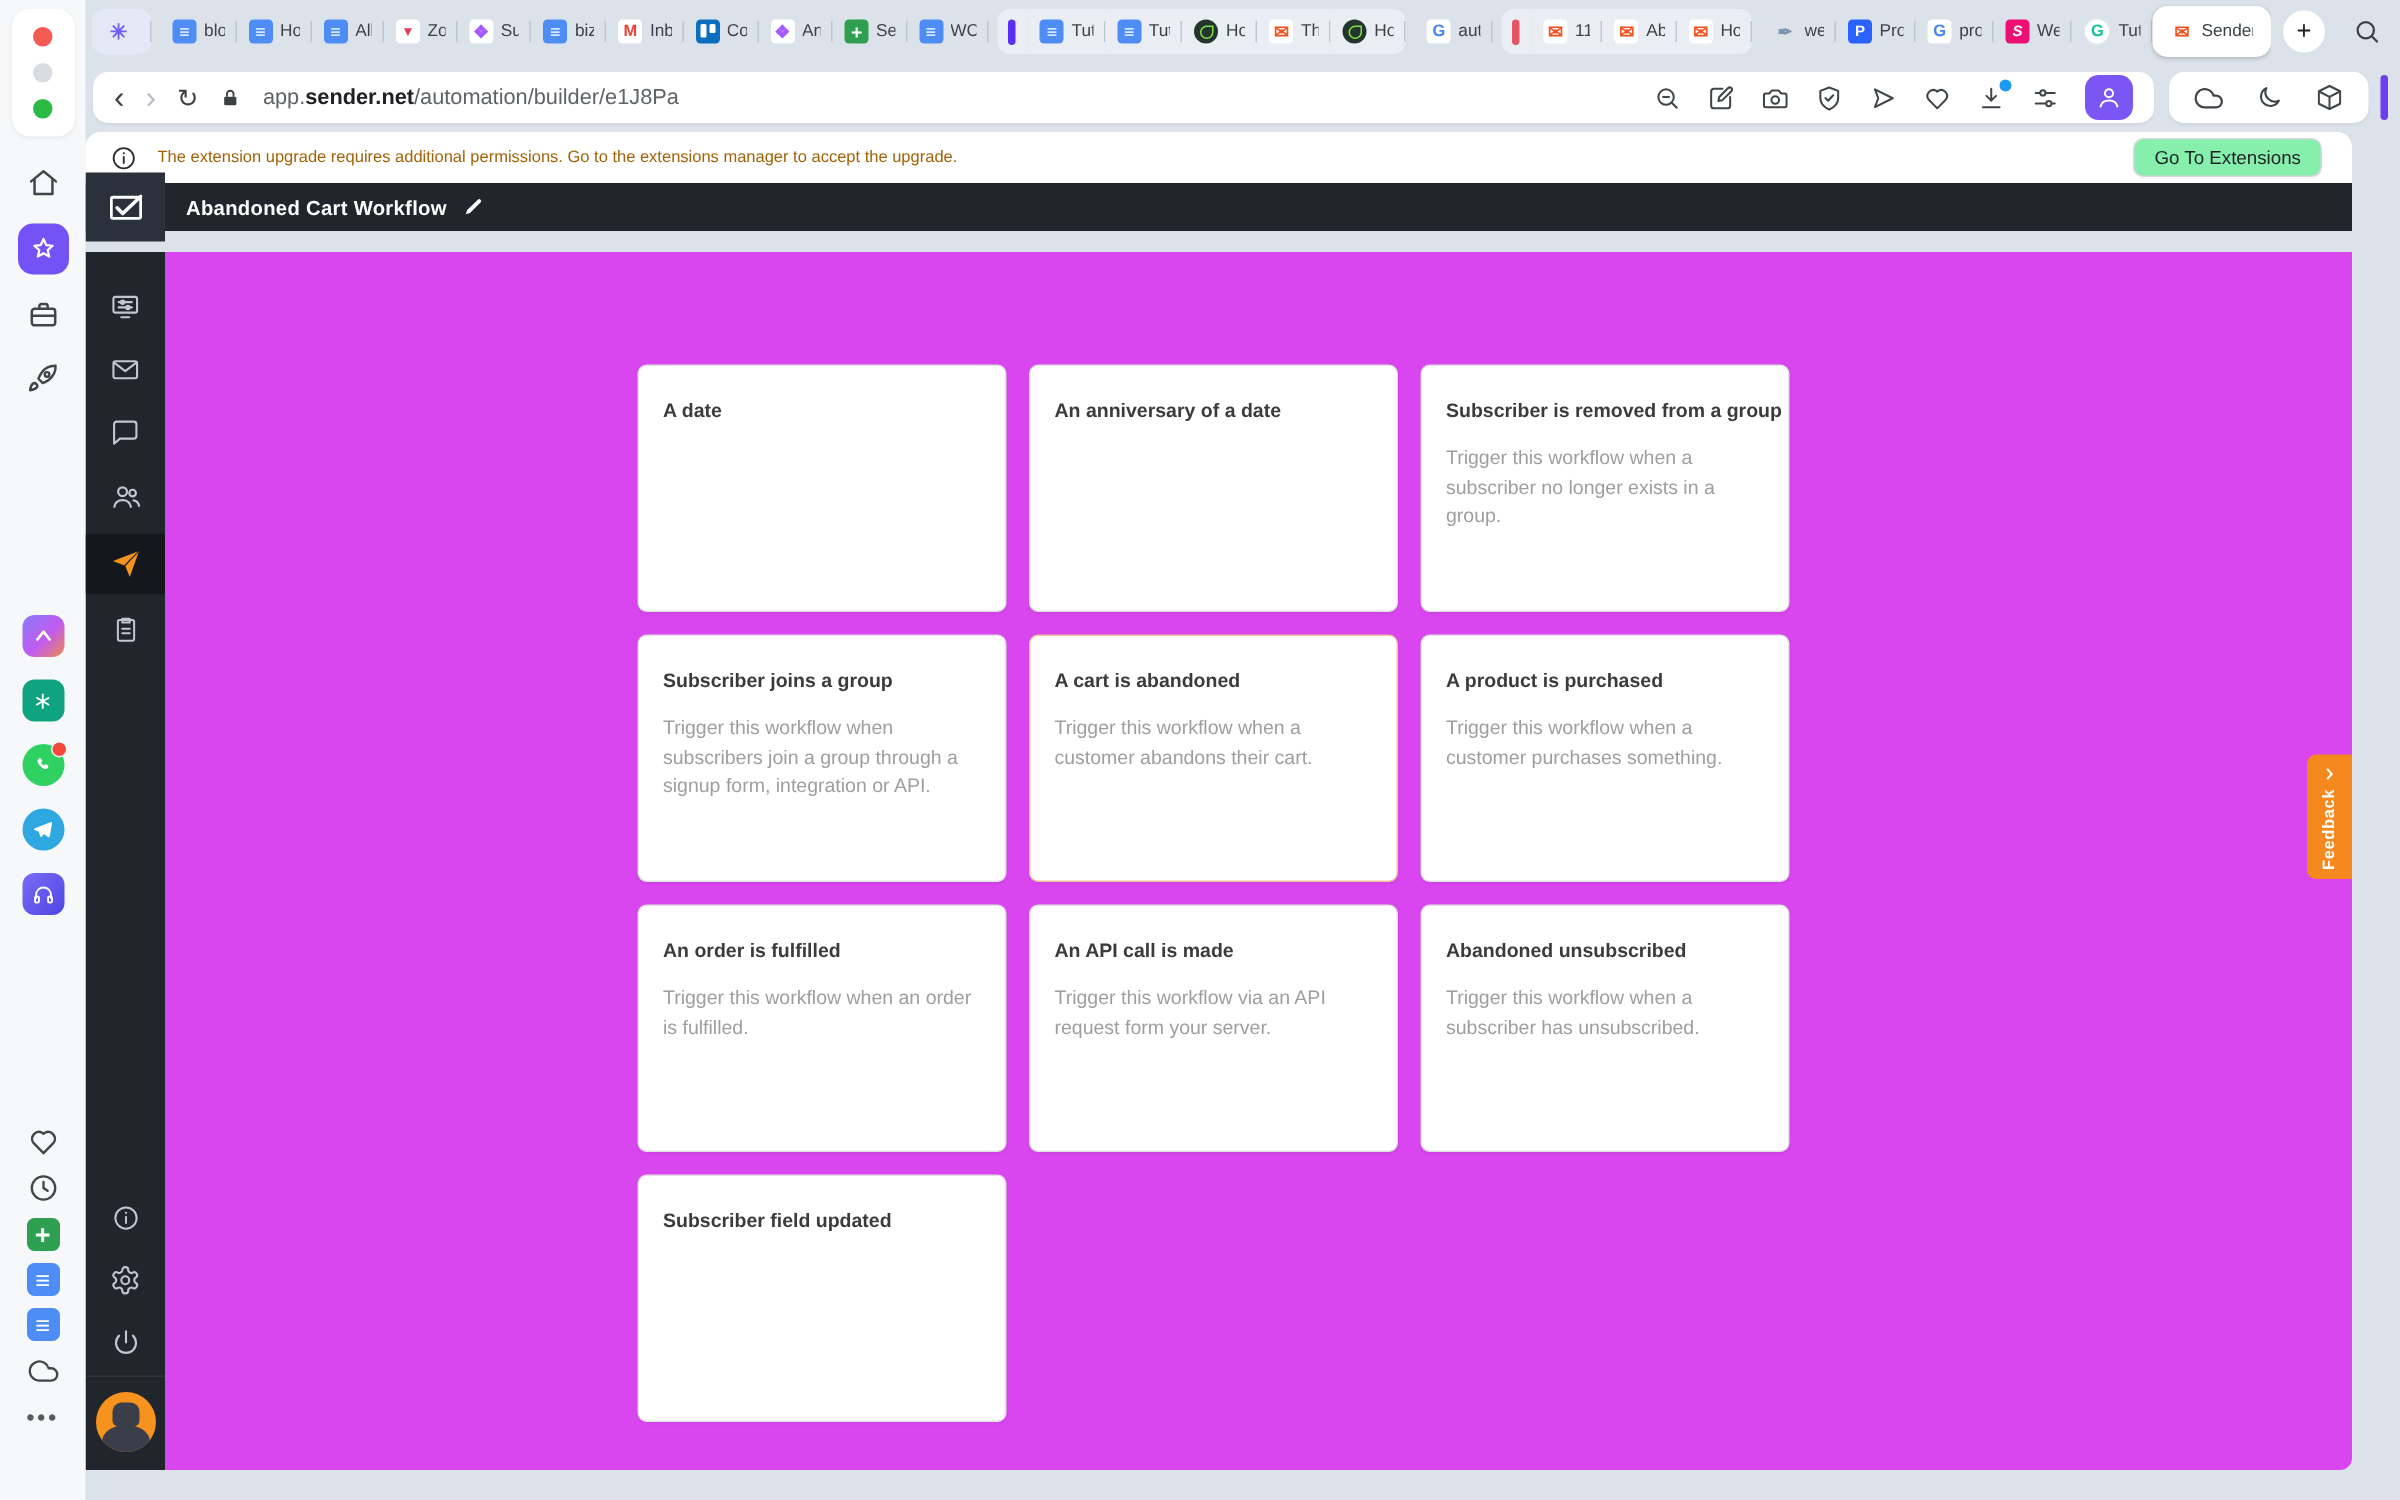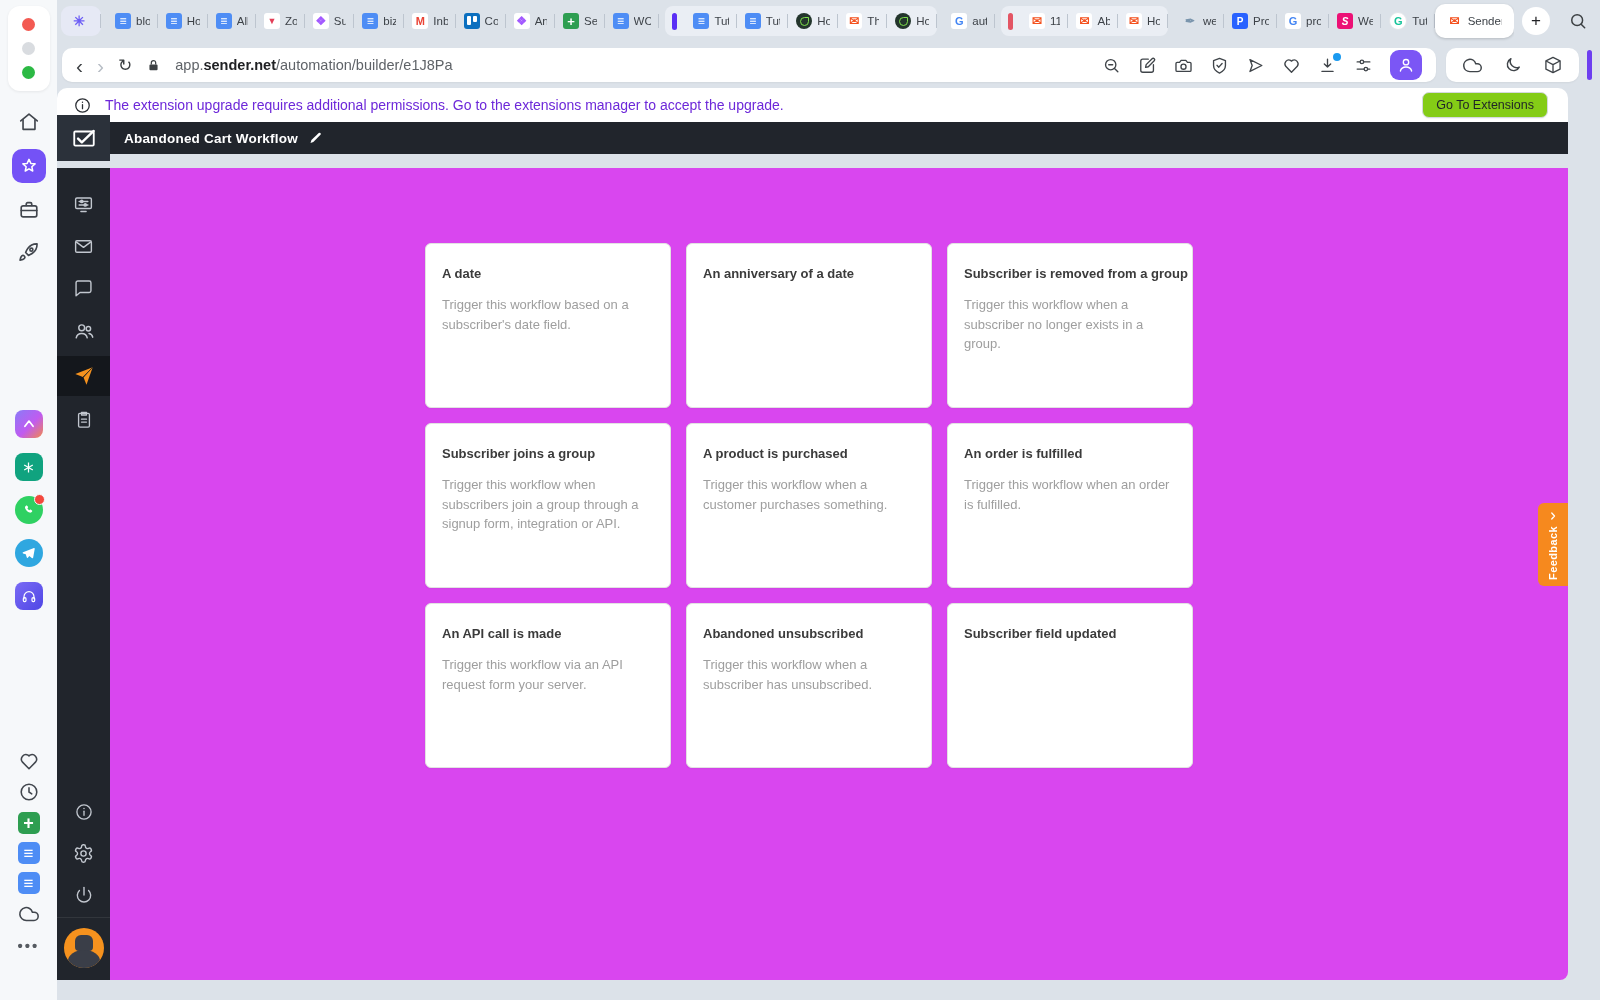--- a/index.html
+++ b/index.html
@@ -78,22 +78,22 @@
   .bar-icons{display:flex;align-items:center;gap:17px;color:#3f4449}
   .dl-wrap{position:relative}
   .dl-dot{position:absolute;top:-3px;right:-4px;width:8px;height:8px;border-radius:50%;background:#1a9af0}
   .profile-btn{width:32px;height:30px;border-radius:9px;background:#7b56f5;display:flex;align-items:center;justify-content:center;color:#fff;cursor:pointer}
   .ext-island{background:#fff;border-radius:10px;height:34px;display:flex;align-items:center;gap:20px;padding:0 16px;margin-left:10px;color:#3f4449;box-shadow:0 1px 2px rgba(0,0,0,.05)}
   .scroll-pill{width:5px;height:30px;background:#6d3ef0;border-radius:3px;margin-left:8px}
 
   
   .notif{position:absolute;left:57px;right:32px;top:88px;height:34px;background:#fff;border-radius:10px 10px 0 0;display:flex;align-items:center;padding:0 16px;gap:13px}
   .notif .ic{color:#2a2e33}
-  .notif-msg{font-size:14px;color:#6d28d9;flex:1}
-  .notif-btn{border:1px solid #d4d9de;border-radius:7px;padding:5px 13px;font-size:12.5px;color:#1f2328;background:#84cc16;cursor:pointer;margin-right:4px;box-shadow:0 1px 1px rgba(0,0,0,.04)}
+  .notif-msg{font-size:11px;color:#a16207;flex:1}
+  .notif-btn{border:1px solid #d4d9de;border-radius:7px;padding:5px 13px;font-size:12.5px;color:#1f2328;background:#86efac;cursor:pointer;margin-right:4px;box-shadow:0 1px 1px rgba(0,0,0,.04)}
 
   
   .appheader{position:absolute;left:57px;top:122px;right:32px;height:32px;background:#21252c;display:flex;align-items:center}
   .logo-tile{width:53px;height:46px;background:#2b313a;display:flex;align-items:center;justify-content:center;color:#fff;flex:none;cursor:pointer}
   .wf-title{color:#fff;font-size:13.5px;font-weight:bold;margin-left:14px;letter-spacing:.2px}
   .edit-pencil{margin-left:10px;cursor:pointer}
 
   
   .appsidebar{position:absolute;left:57px;top:168px;width:53px;bottom:20px;background:#21252c;display:flex;flex-direction:column;align-items:center}
   .sb-ic{color:#c2c7cf;display:flex;align-items:center;justify-content:center;cursor:pointer}
@@ -519,38 +519,41 @@
     </div>
     <div class="sb-divider"></div>
     <div class="sb-avatar"></div>
   </div>
 
   <div class="canvas">
     <div class="grid">
 
         <div class="card">
           <div class="card-title">A date</div>
-          <div class="card-desc">Trigger this workflow based on a subscriber's date field.</div>
         </div>
 
         <div class="card">
           <div class="card-title">An anniversary of a date</div>
         </div>
 
         <div class="card">
           <div class="card-title">Subscriber is removed from a group</div>
           <div class="card-desc">Trigger this workflow when a subscriber no longer exists in a group.</div>
         </div>
 
         <div class="card">
           <div class="card-title">Subscriber joins a group</div>
           <div class="card-desc">Trigger this workflow when subscribers join a group through a signup form, integration or API.</div>
         </div>
 
 
+        <div class="card highlight">
+          <div class="card-title">A cart is abandoned</div>
+          <div class="card-desc">Trigger this workflow when a customer abandons their cart.</div>
+        </div>
 
         <div class="card">
           <div class="card-title">A product is purchased</div>
           <div class="card-desc">Trigger this workflow when a customer purchases something.</div>
         </div>
 
         <div class="card">
           <div class="card-title">An order is fulfilled</div>
           <div class="card-desc">Trigger this workflow when an order is fulfilled.</div>
         </div>

